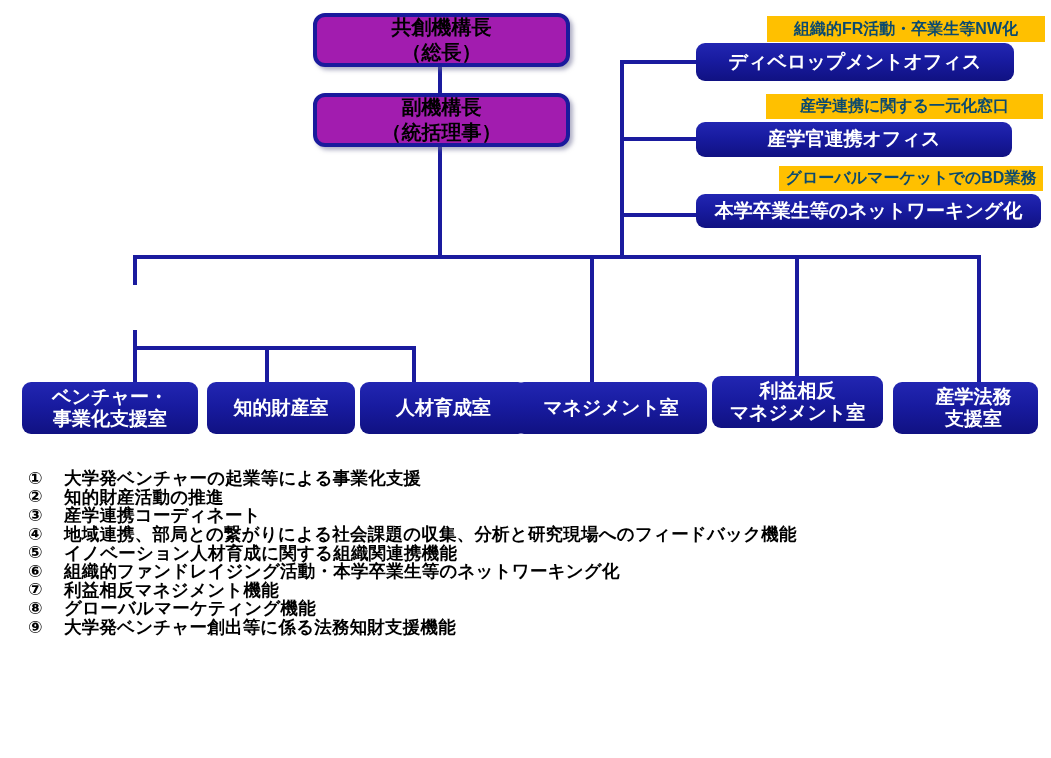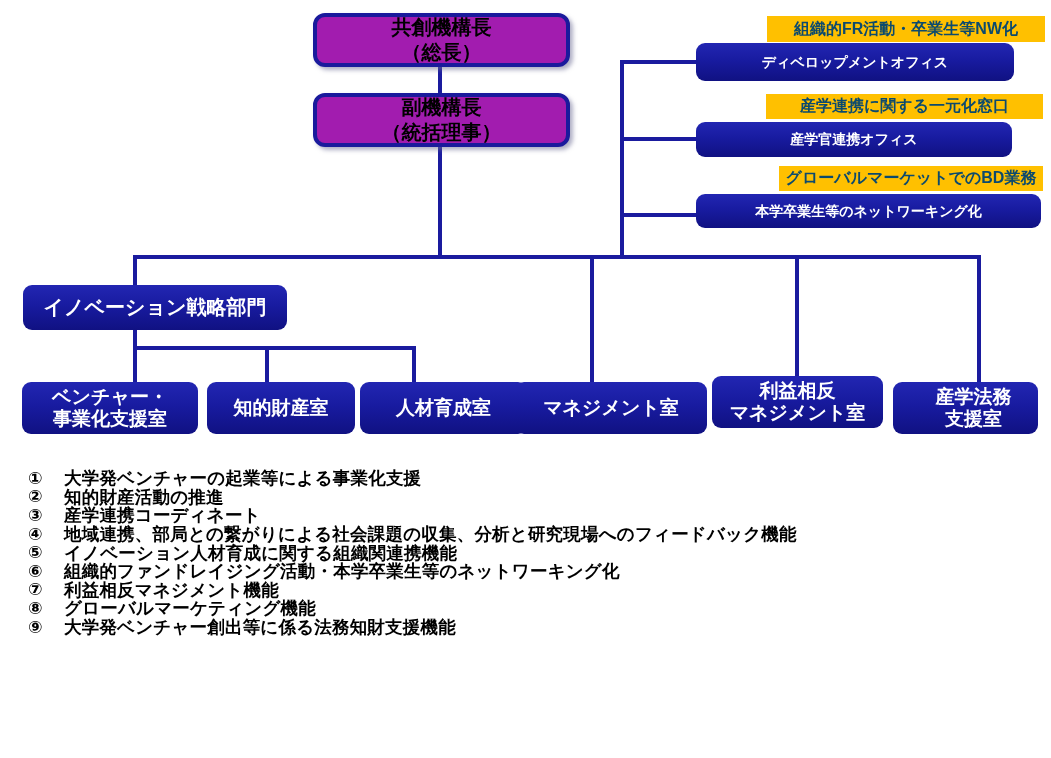--- a/index.html
+++ b/index.html
@@ -14,21 +14,21 @@
     display:flex;align-items:center;justify-content:center;text-align:center;
     font-weight:bold;font-size:20px;line-height:1.25;color:#000;white-space:pre-line;
     box-sizing:border-box;
   }
   .blue-box{
     position:absolute;background:linear-gradient(180deg,#2226b2 0%,#181ba0 45%,#101182 100%);
     border-radius:9px;color:#fff;font-weight:bold;
     display:flex;align-items:center;justify-content:center;text-align:center;
     line-height:1.18;white-space:pre-line;box-sizing:border-box;
   }
-  .office{font-size:14px;}
+  .office{font-size:19px;}
   .division{font-size:20px;}
   .room{font-size:19px;}
   .tag{
     position:absolute;background:#ffc000;color:#0c4a6e;font-weight:bold;font-size:16px;
     display:flex;align-items:center;justify-content:center;text-align:center;
     box-sizing:border-box;
   }
   .fn-list{position:absolute;left:28px;top:469px;width:1000px;color:#000;}
   .fn-row{display:flex;height:18.6px;align-items:center;}
   .fn-num{width:36px;flex:0 0 36px;font-size:17px;font-weight:bold;}
@@ -62,21 +62,20 @@
 
   <div class="tag" style="left:767px;top:16px;width:278px;height:26px;">組織的FR活動・卒業生等NW化</div>
   <div class="blue-box office" style="left:696px;top:43px;width:318px;height:38px;">ディベロップメントオフィス</div>
 
   <div class="tag" style="left:766px;top:94px;width:277px;height:25px;">産学連携に関する一元化窓口</div>
   <div class="blue-box office" style="left:696px;top:122px;width:316px;height:35px;">産学官連携オフィス</div>
 
   <div class="tag" style="left:779px;top:166px;width:264px;height:25px;">グローバルマーケットでのBD業務</div>
   <div class="blue-box office" style="left:696px;top:194px;width:345px;height:34px;">本学卒業生等のネットワーキング化</div>
 
-  <div class="blue-box division" style="left:23px;top:285px;width:264px;height:45px;">イノベーション戦略部門</div>
 
   <div class="blue-box room" style="left:22px;top:382px;width:176px;height:52px;">ベンチャー・
 事業化支援室</div>
   <div class="blue-box room" style="left:207px;top:382px;width:148px;height:52px;">知的財産室</div>
   <div class="blue-box room" style="left:360px;top:382px;width:167px;height:52px;">人材育成室</div>
   <div class="blue-box room" style="left:515px;top:382px;width:192px;height:52px;">マネジメント室</div>
   <div class="blue-box room" style="left:712px;top:376px;width:171px;height:52px;">利益相反
 マネジメント室</div>
   <div class="blue-box room" style="left:893px;top:382px;width:145px;height:52px;padding-left:16px;">産学法務
 支援室</div>

